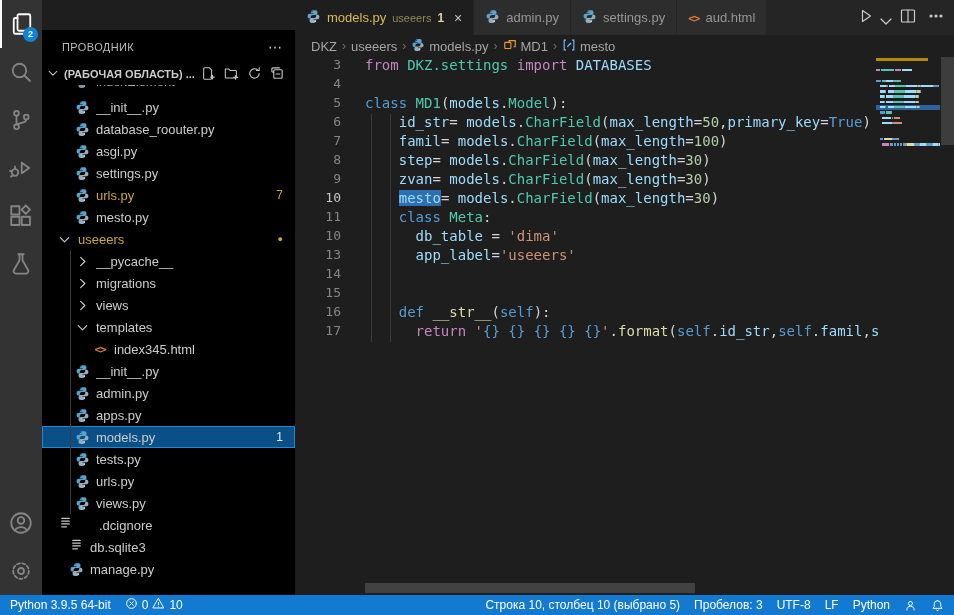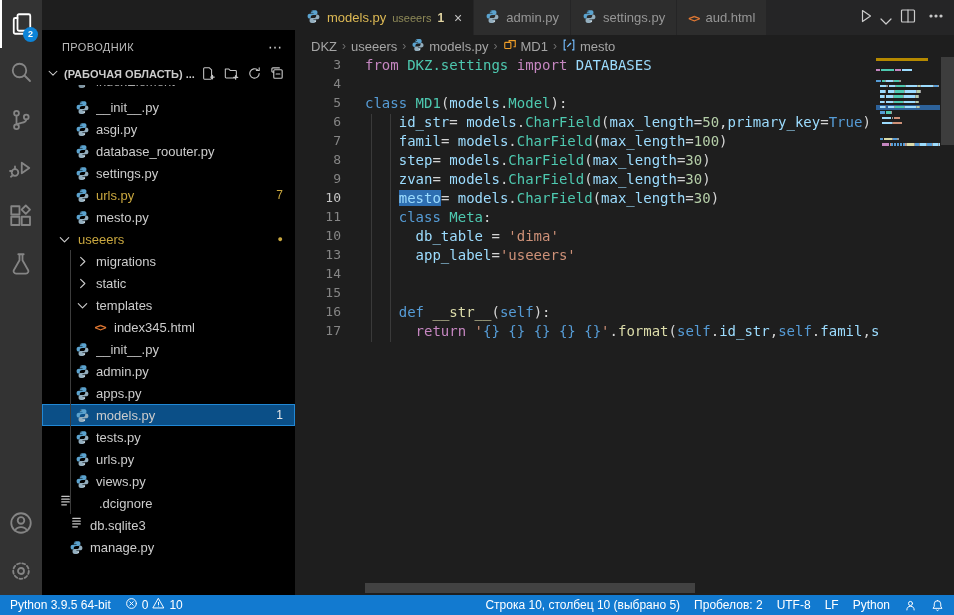--- a/index.html
+++ b/index.html
@@ -209,34 +209,34 @@
         <div class="row">
           <div class="inner" style="padding-left: 32px;">
             <span class="slot chev-t">
               <svg viewBox="0 0 16 16" fill="none">
                 <path d="M7.9 1.2c-1.7 0-2.7.8-2.7 2v1.4h2.9v.5H4.1C2.7 5.1 1.7 6 1.7 7.6c0 1.6.9 2.6 2.3 2.6h1.1V8.6c0-1.3 1.1-2.3 2.4-2.3h2.7c1.1 0 2-.9 2-2V3.2c0-1.3-1.1-2-2.4-2z" fill="#5ba3cf"></path>
                 <path d="M8.1 14.8c1.7 0 2.7-.8 2.7-2v-1.4H7.9v-.5h4c1.4 0 2.4-.9 2.4-2.5 0-1.6-.9-2.6-2.3-2.6h-1.1v1.6c0 1.3-1.1 2.3-2.4 2.3H5.8c-1.1 0-2 .9-2 2v1.1c0 1.3 1.1 2 2.4 2z" fill="#93aebe"></path>
                 <circle cx="6.2" cy="2.8" r=".6" fill="#1e2a33"></circle>
                 <circle cx="9.8" cy="13.2" r=".6" fill="#e8e8e8"></circle>
               </svg>
             </span>
+            <span class="name">database_roouter.py</span>
+          </div>
+        </div>
+        <div class="row">
+          <div class="inner" style="padding-left: 32px;">
+            <span class="slot chev-t">
+              <svg viewBox="0 0 16 16" fill="none">
+                <path d="M7.9 1.2c-1.7 0-2.7.8-2.7 2v1.4h2.9v.5H4.1C2.7 5.1 1.7 6 1.7 7.6c0 1.6.9 2.6 2.3 2.6h1.1V8.6c0-1.3 1.1-2.3 2.4-2.3h2.7c1.1 0 2-.9 2-2V3.2c0-1.3-1.1-2-2.4-2z" fill="#5ba3cf"></path>
+                <path d="M8.1 14.8c1.7 0 2.7-.8 2.7-2v-1.4H7.9v-.5h4c1.4 0 2.4-.9 2.4-2.5 0-1.6-.9-2.6-2.3-2.6h-1.1v1.6c0 1.3-1.1 2.3-2.4 2.3H5.8c-1.1 0-2 .9-2 2v1.1c0 1.3 1.1 2 2.4 2z" fill="#93aebe"></path>
+                <circle cx="6.2" cy="2.8" r=".6" fill="#1e2a33"></circle>
+                <circle cx="9.8" cy="13.2" r=".6" fill="#e8e8e8"></circle>
+              </svg>
+            </span>
             <span class="name">asgi.py</span>
-          </div>
-        </div>
-        <div class="row">
-          <div class="inner" style="padding-left: 32px;">
-            <span class="slot chev-t">
-              <svg viewBox="0 0 16 16" fill="none">
-                <path d="M7.9 1.2c-1.7 0-2.7.8-2.7 2v1.4h2.9v.5H4.1C2.7 5.1 1.7 6 1.7 7.6c0 1.6.9 2.6 2.3 2.6h1.1V8.6c0-1.3 1.1-2.3 2.4-2.3h2.7c1.1 0 2-.9 2-2V3.2c0-1.3-1.1-2-2.4-2z" fill="#5ba3cf"></path>
-                <path d="M8.1 14.8c1.7 0 2.7-.8 2.7-2v-1.4H7.9v-.5h4c1.4 0 2.4-.9 2.4-2.5 0-1.6-.9-2.6-2.3-2.6h-1.1v1.6c0 1.3-1.1 2.3-2.4 2.3H5.8c-1.1 0-2 .9-2 2v1.1c0 1.3 1.1 2 2.4 2z" fill="#93aebe"></path>
-                <circle cx="6.2" cy="2.8" r=".6" fill="#1e2a33"></circle>
-                <circle cx="9.8" cy="13.2" r=".6" fill="#e8e8e8"></circle>
-              </svg>
-            </span>
-            <span class="name">database_roouter.py</span>
           </div>
         </div>
         <div class="row">
           <div class="inner" style="padding-left: 32px;">
             <span class="slot chev-t">
               <svg viewBox="0 0 16 16" fill="none">
                 <path d="M7.9 1.2c-1.7 0-2.7.8-2.7 2v1.4h2.9v.5H4.1C2.7 5.1 1.7 6 1.7 7.6c0 1.6.9 2.6 2.3 2.6h1.1V8.6c0-1.3 1.1-2.3 2.4-2.3h2.7c1.1 0 2-.9 2-2V3.2c0-1.3-1.1-2-2.4-2z" fill="#5ba3cf"></path>
                 <path d="M8.1 14.8c1.7 0 2.7-.8 2.7-2v-1.4H7.9v-.5h4c1.4 0 2.4-.9 2.4-2.5 0-1.6-.9-2.6-2.3-2.6h-1.1v1.6c0 1.3-1.1 2.3-2.4 2.3H5.8c-1.1 0-2 .9-2 2v1.1c0 1.3 1.1 2 2.4 2z" fill="#93aebe"></path>
                 <circle cx="6.2" cy="2.8" r=".6" fill="#1e2a33"></circle>
                 <circle cx="9.8" cy="13.2" r=".6" fill="#e8e8e8"></circle>
@@ -283,31 +283,41 @@
             <span class="badge" style="font-size: 9px;">●</span>
           </div>
         </div>
         <div class="row">
           <div class="inner" style="padding-left: 32px;">
             <span class="slot chev-t">
               <svg viewBox="0 0 16 16" fill="none" stroke="currentColor" stroke-width="1.2" stroke-linecap="round" stroke-linejoin="round">
                 <path d="M6 3.5L10.5 8 6 12.5"></path>
               </svg>
             </span>
-            <span class="name">migrations</span>
+            <span class="name">__pycache__</span>
           </div>
         </div>
         <div class="row">
           <div class="inner" style="padding-left: 32px;">
             <span class="slot chev-t">
               <svg viewBox="0 0 16 16" fill="none" stroke="currentColor" stroke-width="1.2" stroke-linecap="round" stroke-linejoin="round">
                 <path d="M6 3.5L10.5 8 6 12.5"></path>
               </svg>
             </span>
-            <span class="name">static</span>
+            <span class="name">migrations</span>
+          </div>
+        </div>
+        <div class="row">
+          <div class="inner" style="padding-left: 32px;">
+            <span class="slot chev-t">
+              <svg viewBox="0 0 16 16" fill="none" stroke="currentColor" stroke-width="1.2" stroke-linecap="round" stroke-linejoin="round">
+                <path d="M6 3.5L10.5 8 6 12.5"></path>
+              </svg>
+            </span>
+            <span class="name">views</span>
           </div>
         </div>
         <div class="row">
           <div class="inner" style="padding-left: 32px;">
             <span class="slot chev-t">
               <svg viewBox="0 0 16 16" fill="none" stroke="currentColor" stroke-width="1.2" stroke-linecap="round" stroke-linejoin="round">
                 <path d="M3.5 6L8 10.5 12.5 6"></path>
               </svg>
             </span>
             <span class="name">templates</span>
@@ -645,21 +655,21 @@
           <span><svg viewBox="0 0 16 16" fill="none" stroke="currentColor" stroke-width="1.2" stroke-linecap="round" stroke-linejoin="round">
               <path d="M8 2L14.5 13.5h-13z" stroke="#fff"></path>
               <path d="M8 6.5v3.2" stroke="#fff"></path>
               <circle cx="8" cy="11.6" r=".5" fill="#fff" stroke="none"></circle>
             </svg></span>
           <span>10</span>
         </span>
       </div>
       <div class="sb-right">
         <span class="sb-item">Строка 10, столбец 10 (выбрано 5)</span>
-        <span class="sb-item">Пробелов: 2</span>
+        <span class="sb-item">Пробелов: 3</span>
         <span class="sb-item">UTF-8</span>
         <span class="sb-item">LF</span>
         <span class="sb-item">Python</span>
         <span class="sb-item">
           <svg viewBox="0 0 16 16" fill="none" stroke="currentColor" stroke-width="1.2" stroke-linecap="round" stroke-linejoin="round">
             <circle cx="8" cy="5.5" r="2.5" stroke="#fff"></circle>
             <path d="M3.5 13.5a4.5 4.5 0 0 1 9 0" stroke="#fff"></path>
           </svg>
         </span>
         <span class="sb-item">

